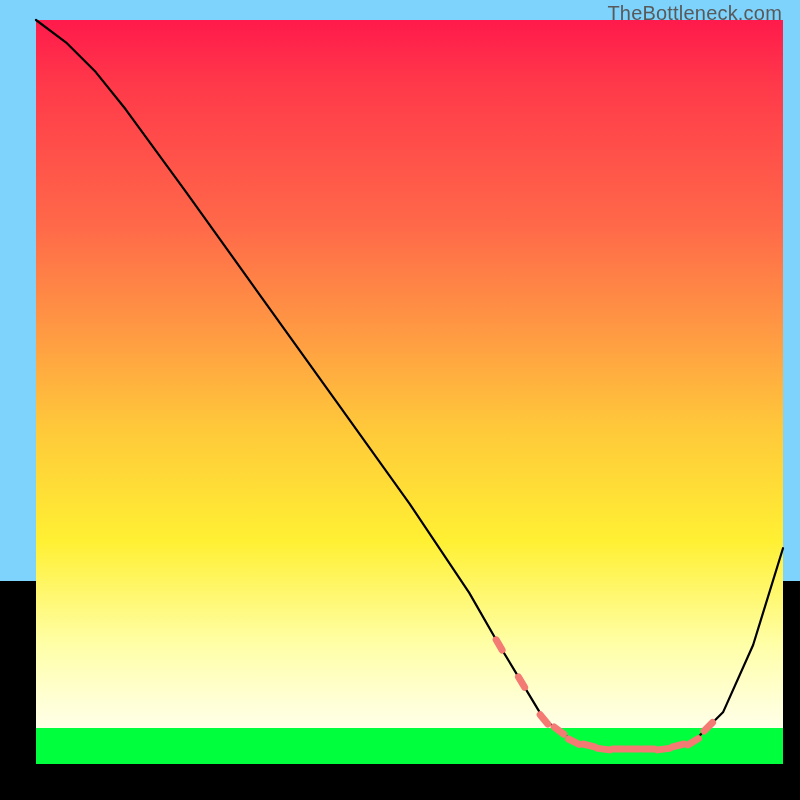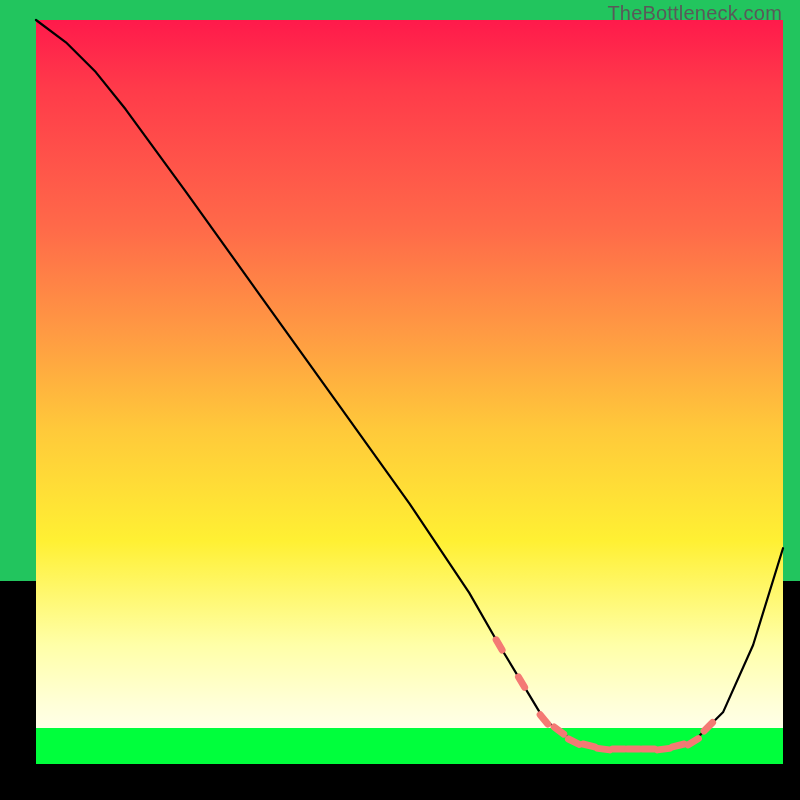--- a/index.html
+++ b/index.html
@@ -10,21 +10,21 @@
     background: #000000;
     overflow: hidden;
     font-family: Arial, Helvetica, sans-serif;
   }
   .frame {
     position: absolute;
     top: 0;
     left: 0;
     width: 800px;
     height: 581px;
-    background: #22c55e;
+    background: #7dd3fc;
   }
   .plot-area {
     position: absolute;
     
     top: 20px;
     left: 36px;
     width: 747px;   
     height: 744px;  
   }
   .gradient-bg {

